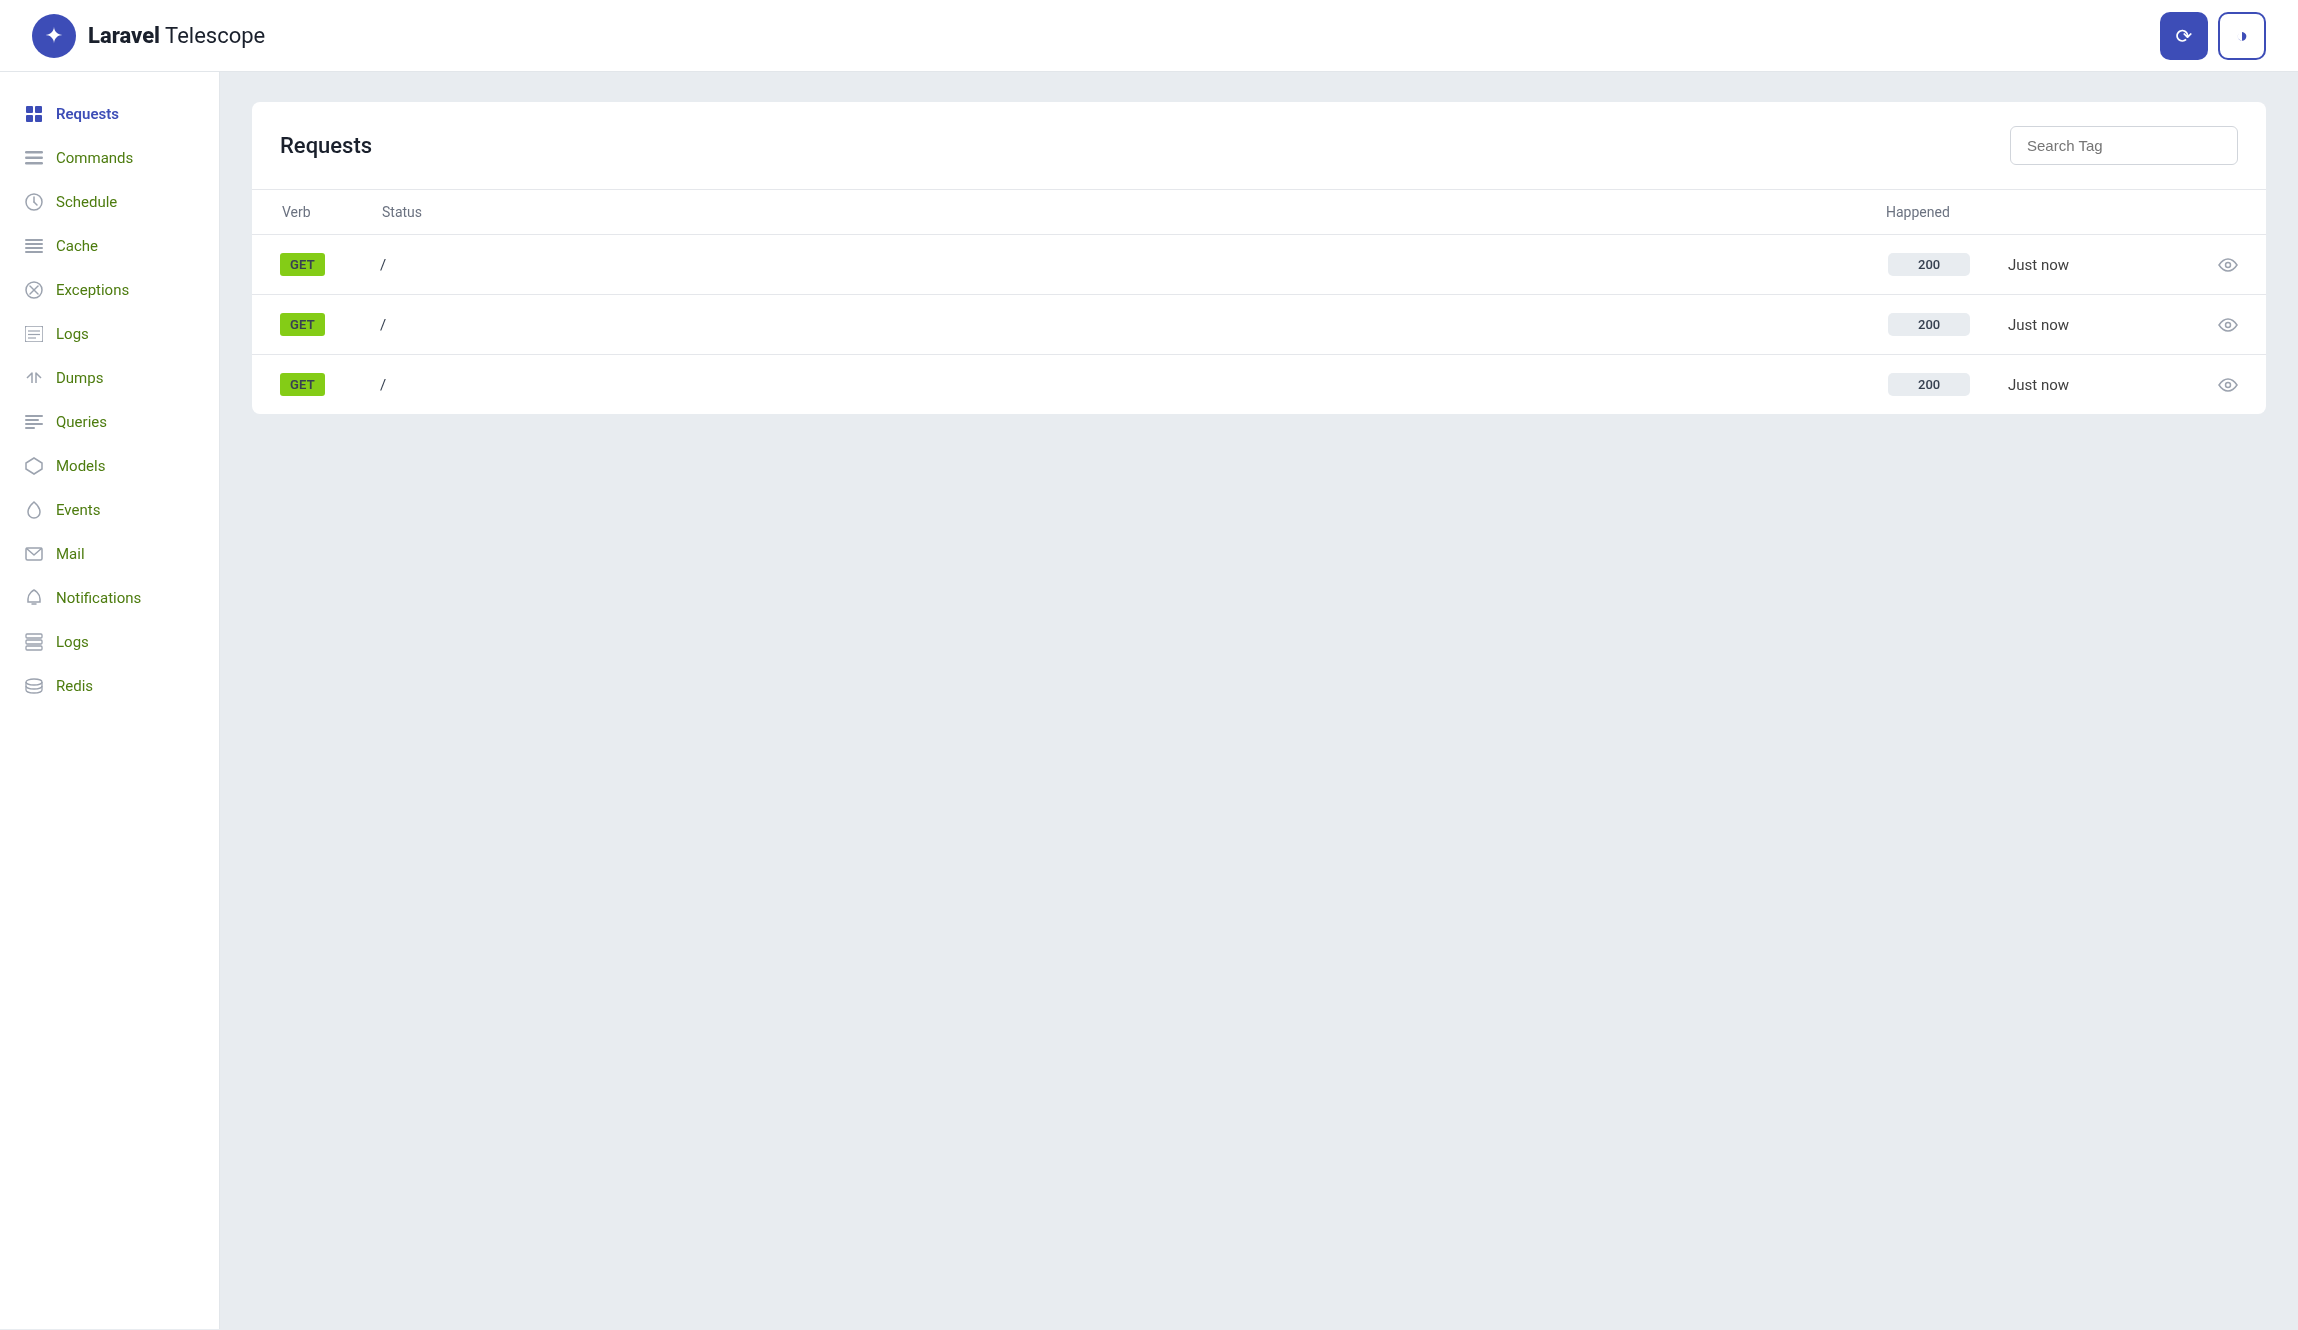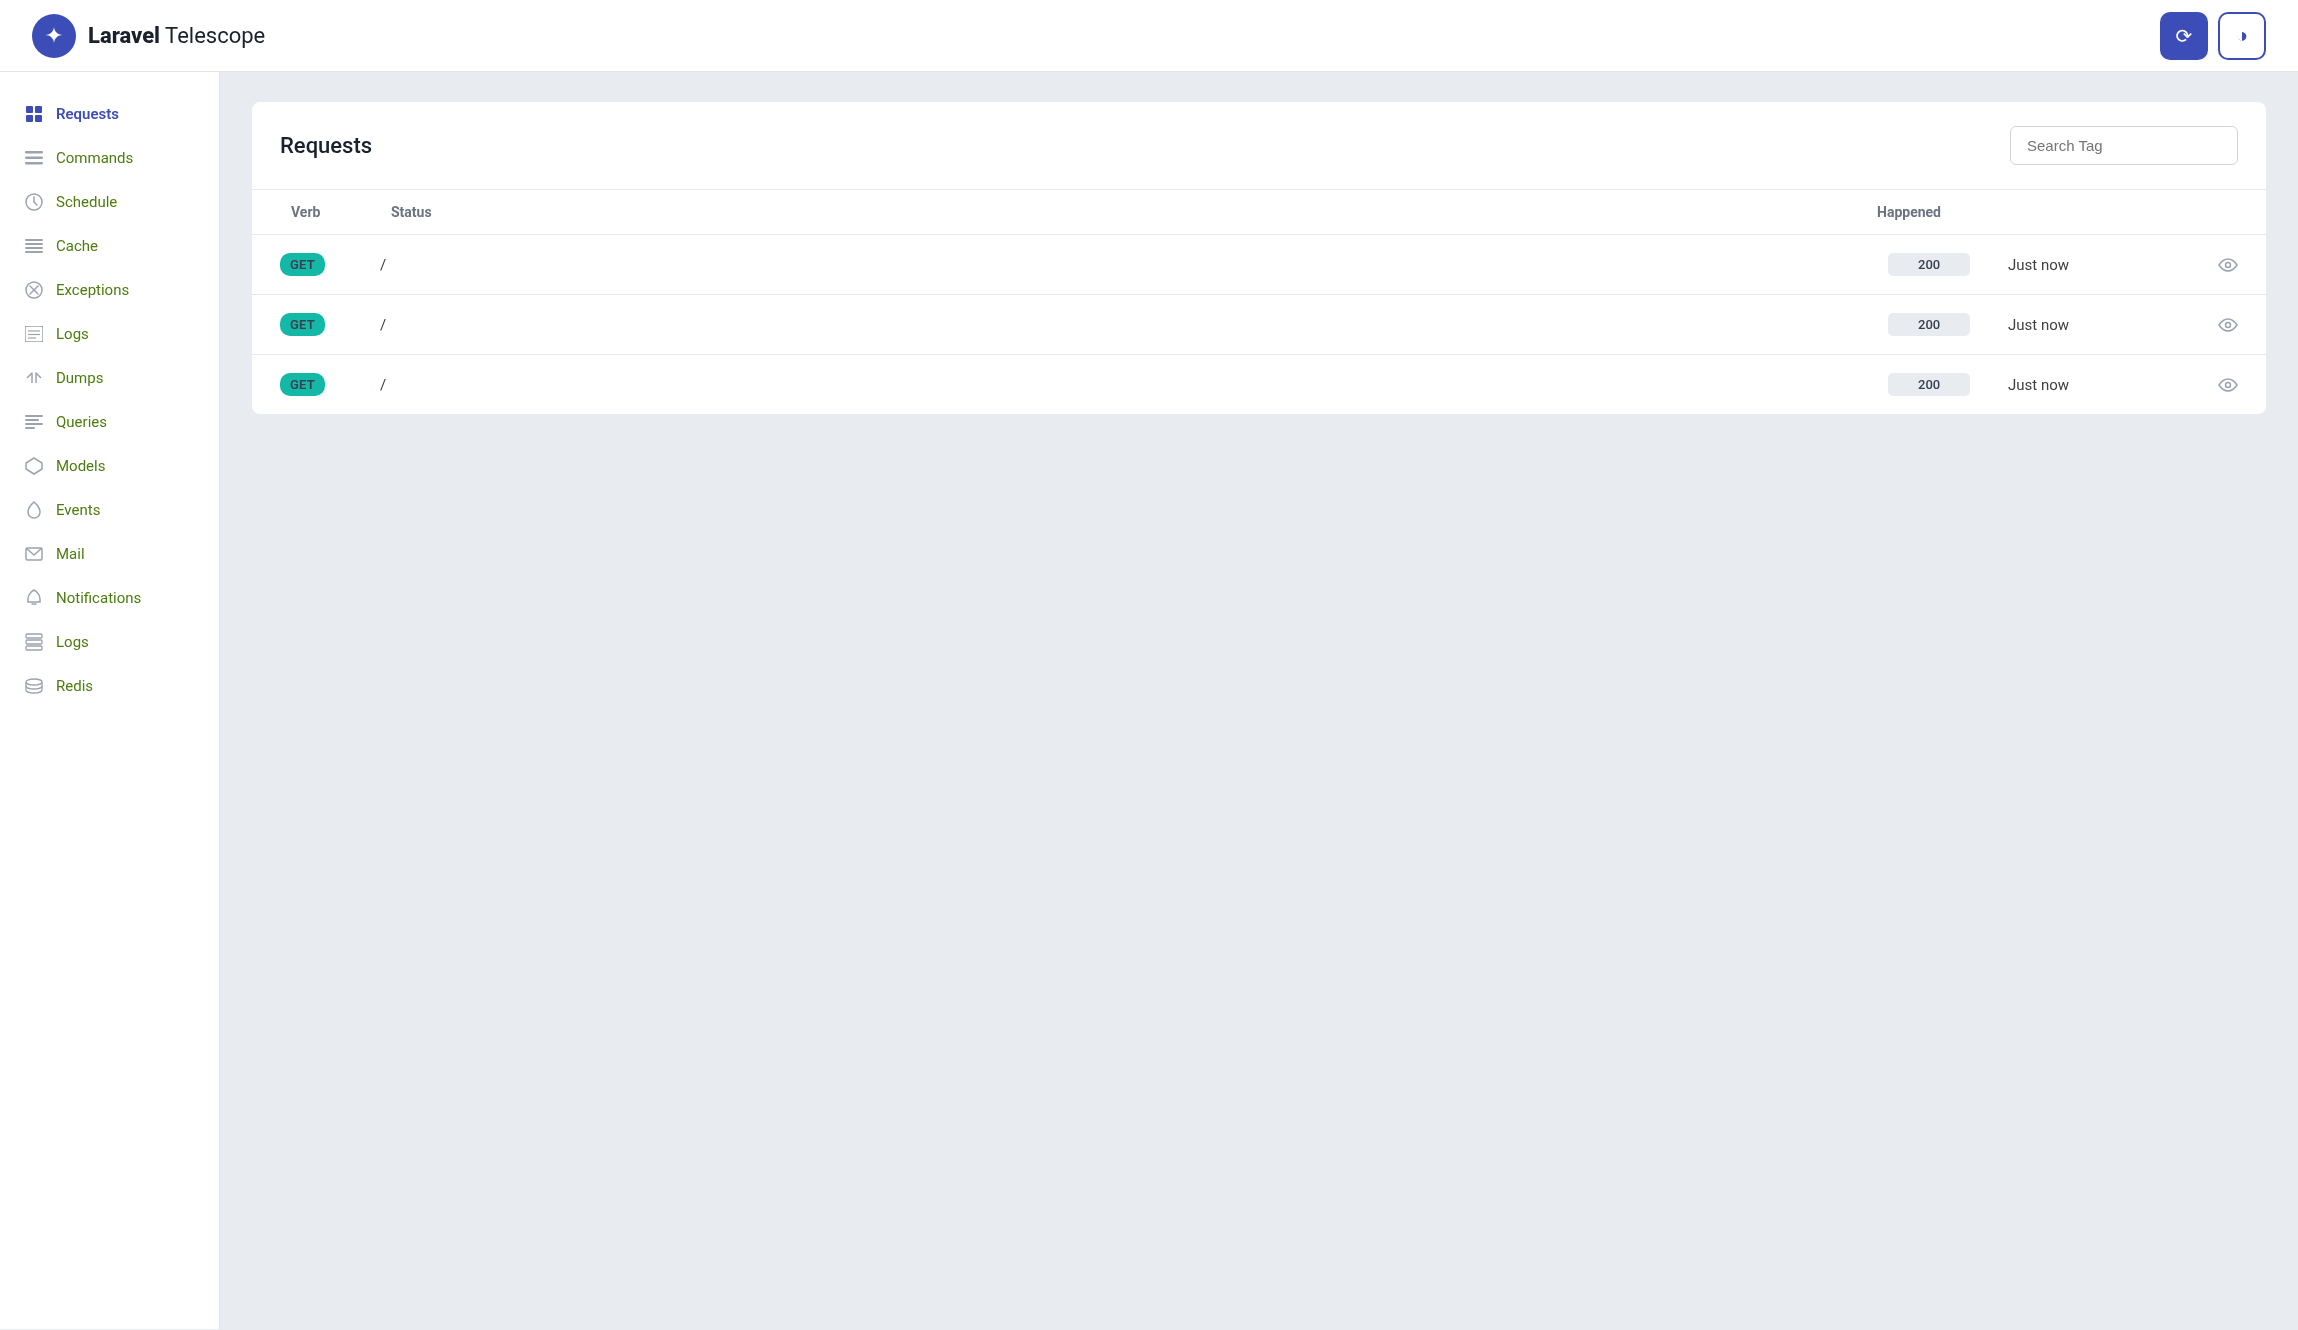--- a/index.html
+++ b/index.html
@@ -137,45 +137,45 @@
       color: #9ca3af;
       width: 228px;
       outline: none;
       background: white;
     }
 
     
     .table-header {
       display: grid;
       grid-template-columns: 100px 1fr 120px 180px 50px;
-      padding: 14px 39px;
+      padding: 14px 30px;
       color: #6b7280;
       font-size: 14px;
-      font-weight: 700;
+      font-weight: 400;
       border-bottom: 1px solid #e5e7eb;
     }
     .table-row {
       display: grid;
       grid-template-columns: 100px 1fr 120px 180px 50px;
       padding: 18px 28px;
       align-items: center;
       border-bottom: 1px solid #e5e7eb;
       cursor: pointer;
     }
     .table-row:last-child {
       border-bottom: none;
     }
     .verb-badge {
       display: inline-block;
-      background: #14b8a6;
+      background: #84cc16;
       color: #374151;
       font-size: 13px;
       font-weight: 600;
       padding: 4px 10px;
-      border-radius: 10px;
+      border-radius: 3px;
       letter-spacing: 0.02em;
     }
     .status-badge {
       display: inline-block;
       background: #e8ecf0;
       color: #374151;
       font-size: 13px;
       font-weight: 500;
       padding: 4px 30px;
       border-radius: 5px;

